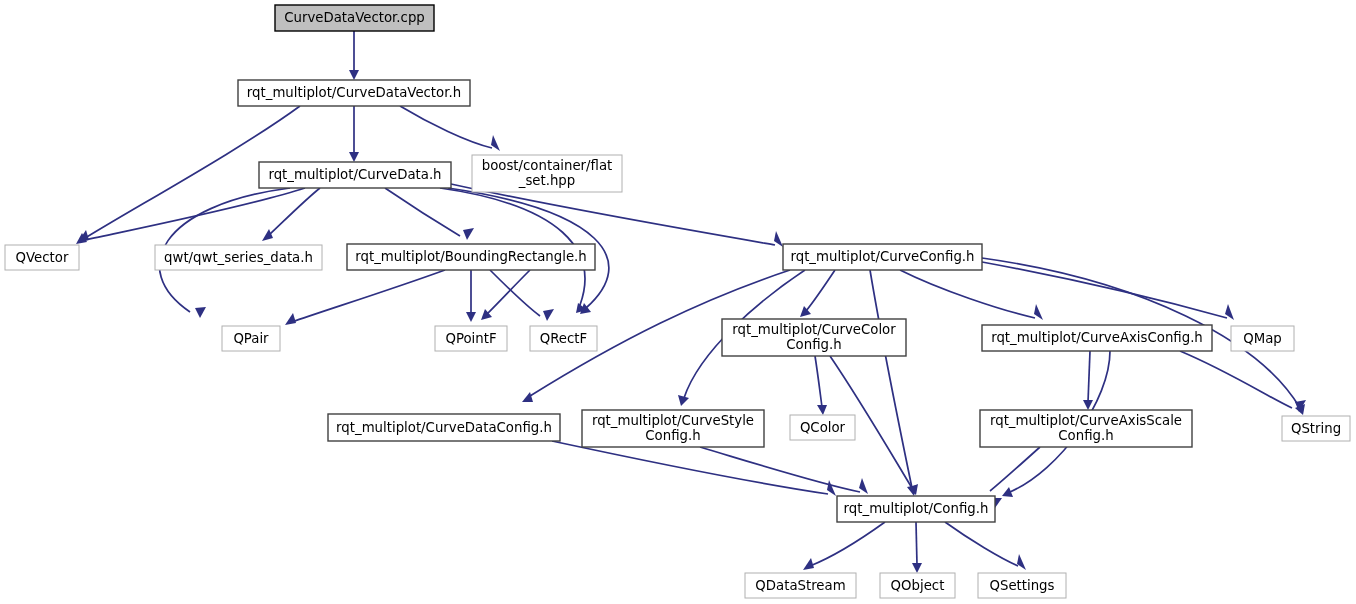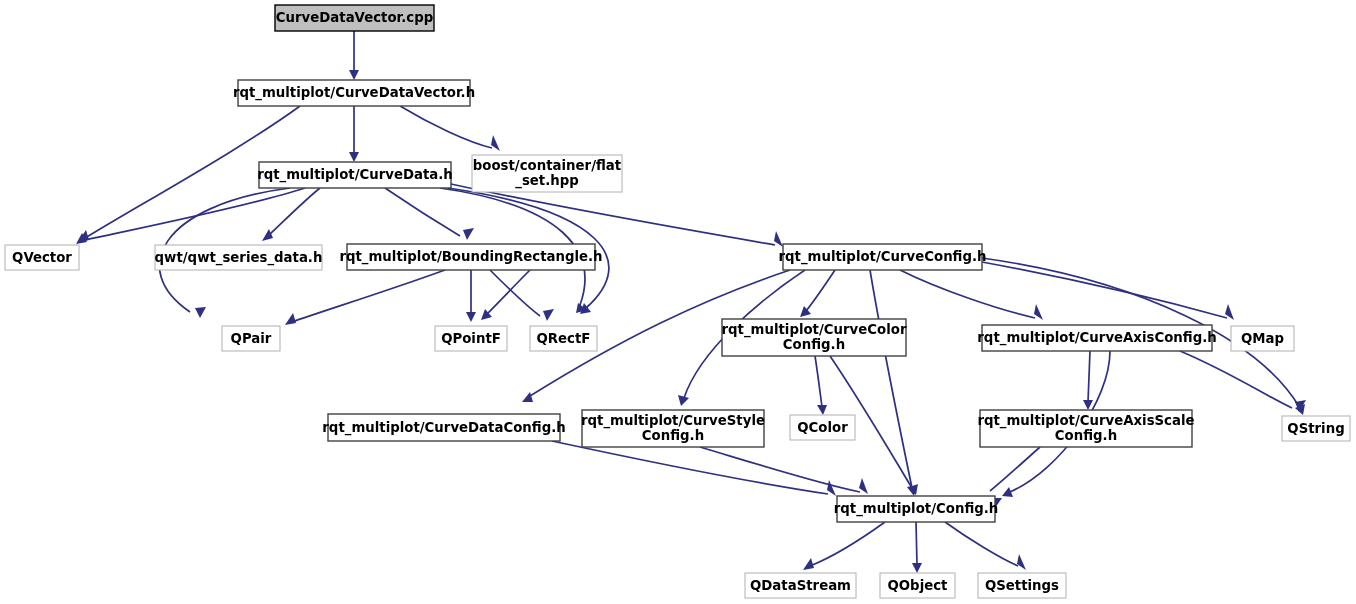--- a/index.html
+++ b/index.html
@@ -6,21 +6,20 @@
     margin: 0;
     padding: 0;
     background: #ffffff;
   }
   #graph-root {
     position: relative;
     width: 1356px;
     height: 604px;
     background: #ffffff;
     font-family: "DejaVu Sans", "Liberation Sans", sans-serif;
-    font-weight: bold;
   }
   svg.graph-canvas {
     position: absolute;
     left: 0;
     top: 0;
     width: 1356px;
     height: 604px;
     display: block;
   }
   .node-box {

